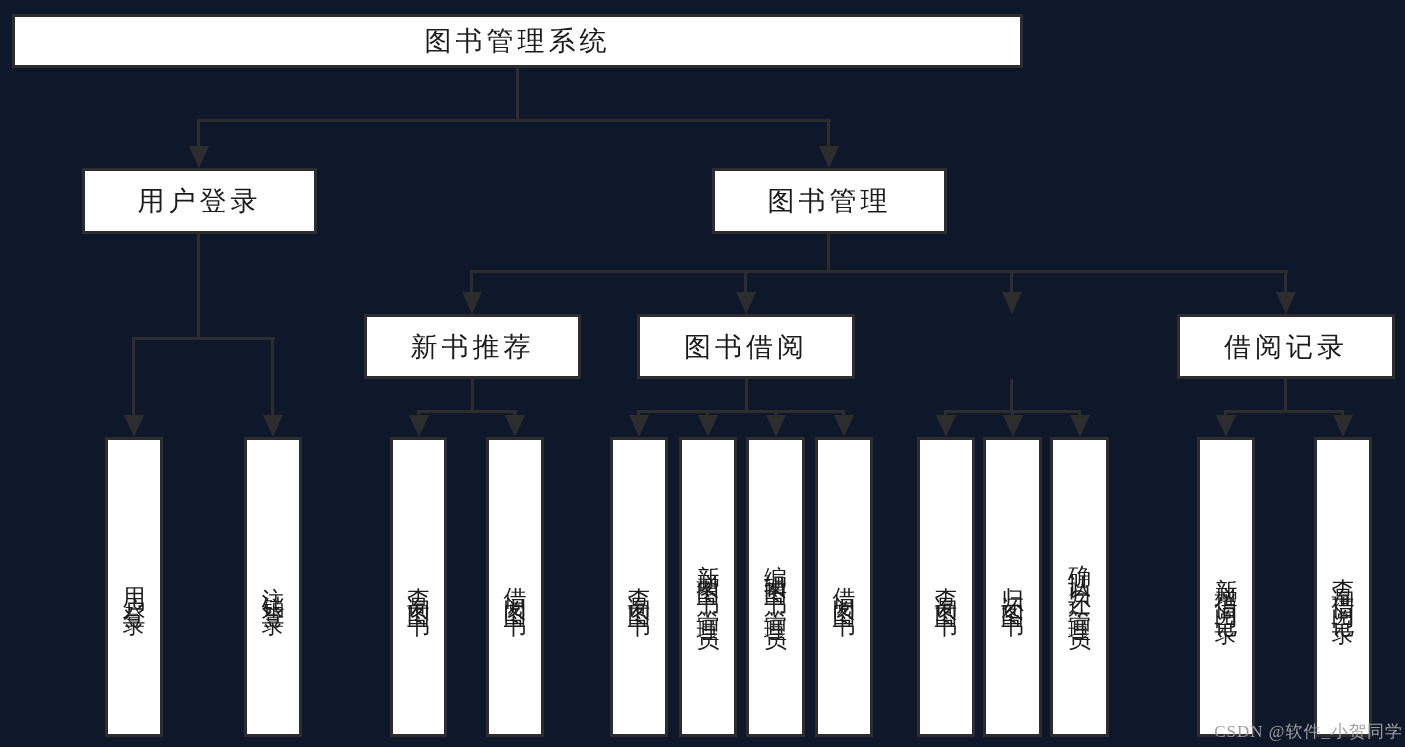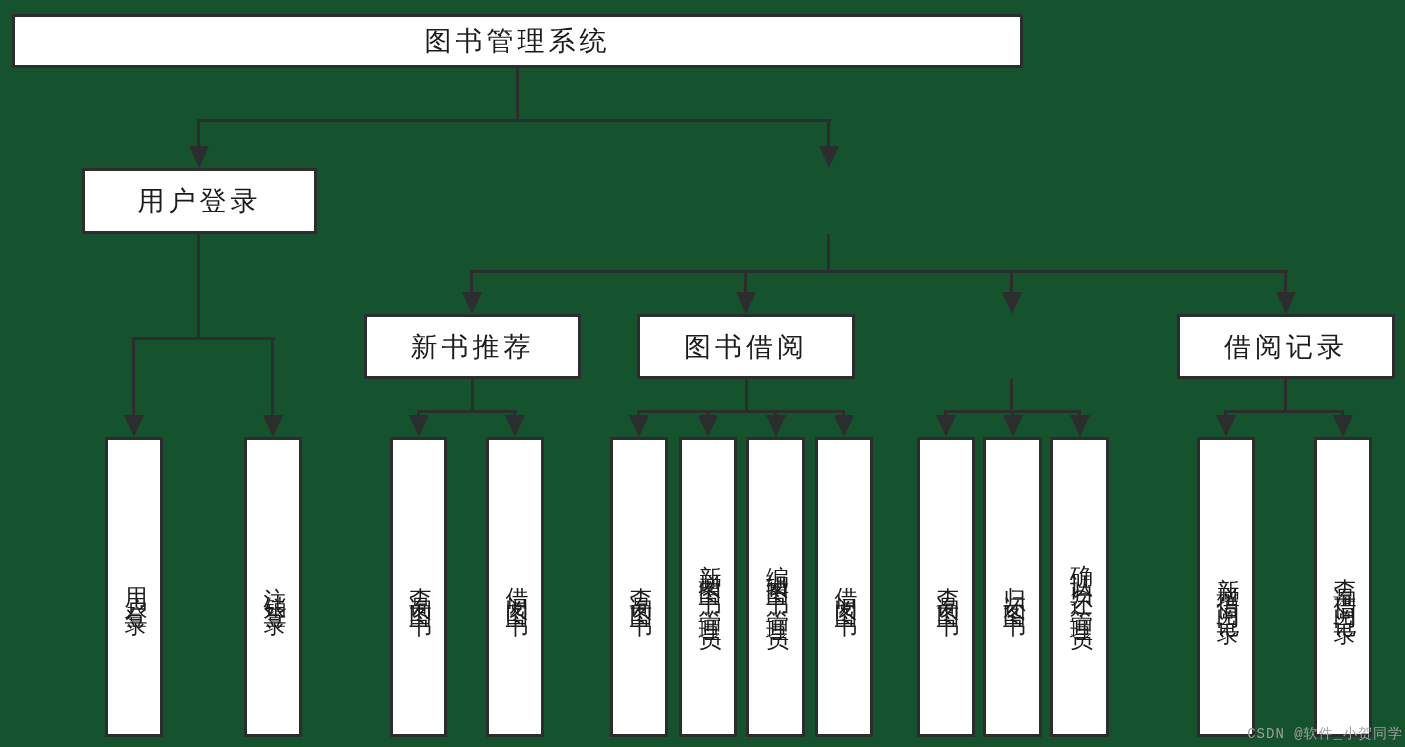--- a/index.html
+++ b/index.html
@@ -1,54 +1,55 @@
 <!DOCTYPE html>
 <html><head>
 <meta charset="utf-8">
 <style>
   html,body{margin:0;padding:0;background:#ffffff;}
   .canvas{
-    position:relative;width:1405px;height:747px;background:#14532d;
-    font-family:Liberation Mono, monospace;overflow:hidden;
+    position:relative;width:1405px;height:747px;background:#0f172a;
+    font-family:Liberation Serif, serif;overflow:hidden;
   }
   .box{
     position:absolute;box-sizing:border-box;border:3px solid #2d2d2d;background:#ffffff;
     display:flex;align-items:center;justify-content:center;color:#1b1b1b;
   }
   .box.h{font-size:27px;letter-spacing:4px;white-space:nowrap;}
   .box.v{
     writing-mode:vertical-rl;text-orientation:mixed;
     font-size:23px;letter-spacing:9px;line-height:1;
   }
   .ln{position:absolute;background:#2d2d2d;}
   .ar{
     position:absolute;width:0;height:0;
     border-left:10px solid transparent;border-right:10px solid transparent;
     border-top:22px solid #2d2d2d;
   }
   .wm{
-    position:absolute;right:2px;bottom:4px;font-size:14px;letter-spacing:1px;
+    position:absolute;right:2px;bottom:4px;font-size:17px;letter-spacing:1px;
     color:#9e9e9e;z-index:5;white-space:nowrap;
   }
 </style>
 </head>
 <body>
 
 <div class="canvas">
 
   <div class="box h" style="left:12px;top:14px;width:1011px;height:54px">图书管理系统</div>
 
   <div class="ln" style="left:516px;top:68px;width:3px;height:51px"></div>
   <div class="ln" style="left:198px;top:119px;width:633px;height:3px"></div>
   <div class="ln" style="left:197px;top:119px;width:3px;height:29px"></div>
   <div class="ar" style="left:189px;top:146px"></div>
   <div class="ln" style="left:827px;top:119px;width:3px;height:29px"></div>
   <div class="ar" style="left:819px;top:146px"></div>
 
   <div class="box h" style="left:82px;top:168px;width:235px;height:66px">用户登录</div>
+  <div class="box h" style="left:712px;top:168px;width:235px;height:66px">图书管理</div>
 
   <div class="ln" style="left:197px;top:234px;width:3px;height:103px"></div>
   <div class="ln" style="left:132px;top:337px;width:143px;height:3px"></div>
   <div class="ln" style="left:132px;top:337px;width:3px;height:78px"></div>
   <div class="ar" style="left:124px;top:415px"></div>
   <div class="ln" style="left:271px;top:337px;width:3px;height:78px"></div>
   <div class="ar" style="left:263px;top:415px"></div>
 
   <div class="ln" style="left:827px;top:234px;width:3px;height:36px"></div>
   <div class="ln" style="left:470px;top:270px;width:818px;height:3px"></div>

